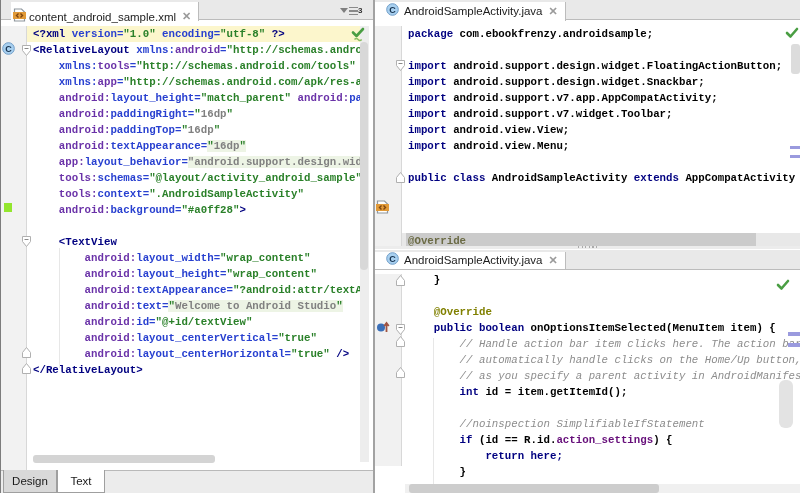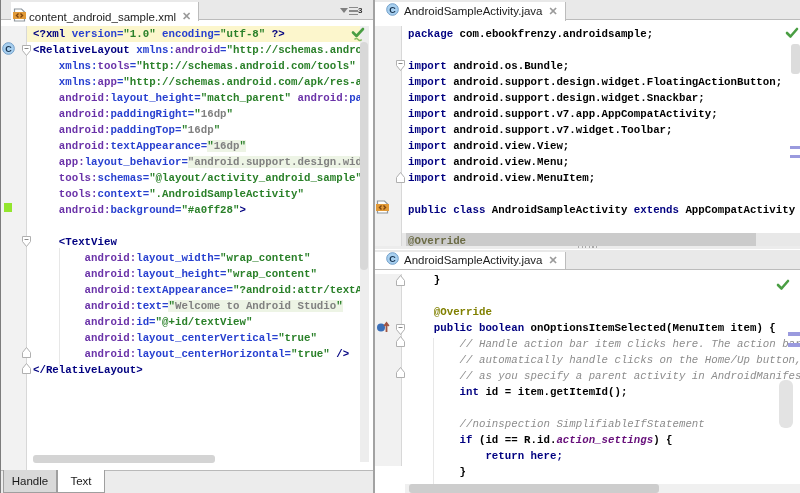--- a/index.html
+++ b/index.html
@@ -7,21 +7,21 @@
 .code{font:700 10.75px/16px "Liberation Mono",monospace;color:#000;}
 .ln{height:16px;white-space:pre;overflow:hidden;}
 .k{color:#000080;margin-top:36px;}
 .at{color:#2840d0;}
 .ns{color:#6a32a8;}
 .vl{color:#2a8029;}
 .gy{color:#808080;}
 .gb{background:#edf4e5;}
 .cm{color:#8c8c8c;font-style:italic;font-weight:400;}
 .an{color:#808000;}
-.sf{color:#660E7A;font-style:italic;}
+.sf{color:#660E7A;}
 .tabbar{background:#e9e9e9;border-bottom:1px solid #bcbcbc;box-sizing:border-box;height:20px;}
 .tab{position:absolute;top:2px;height:18.5px;background:#fff;border-right:1px solid #bcbcbc;
   display:flex;align-items:center;font-size:11.5px;color:#1c1c1c;padding:0 7px;box-sizing:border-box;}
 .tab svg{position:relative;top:-1.5px;}
 .x{color:#9b9b9b;font-size:11px;margin-left:6px;font-weight:700;font-family:"Liberation Sans";}
 .pent{position:absolute;width:9px;height:11px;}
 .check{stroke:#4a9e43;stroke-width:2.6;fill:none;stroke-linecap:round;stroke-linejoin:round;}
 </style></head>
 <body>
 <div id="app">
@@ -102,21 +102,21 @@
 
 <svg class="abs" style="left:350px;top:26px;" width="16" height="17" viewBox="0 0 16 17">
   <path class="check" d="M3,6.5 L6.5,10 L13,3"></path>
   <path d="M4.5,13.5 q1.8,-2 3.6,0 q1.8,2 3.6,0" stroke="#8cbe62" stroke-width="1.4" fill="none"></path>
 </svg>
 
 <div class="abs" style="left:33px;top:455px;width:182px;height:8px;background:#d4d4d4;border-radius:3px;"></div>
 
 <div class="abs" style="left:0;top:470px;width:373px;height:23px;background:#ececec;border-top:1px solid #b9b9b9;box-sizing:border-box;"></div>
 <div class="abs" style="left:3px;top:470px;width:54px;height:23px;background:#d9d9d9;border:1px solid #9f9f9f;border-top:none;box-sizing:border-box;
-  font-size:11.5px;color:#1a1a1a;text-align:center;line-height:22px;">Handle</div>
+  font-size:11.5px;color:#1a1a1a;text-align:center;line-height:22px;">Design</div>
 <div class="abs" style="left:57px;top:470px;width:48px;height:23px;background:#fff;border:1px solid #9f9f9f;border-top:none;box-sizing:border-box;
   font-size:11.5px;color:#1a1a1a;text-align:center;line-height:22px;">Text</div>
 
 <div class="abs" style="left:373px;top:0;width:1.5px;height:493px;background:#a2a2a2;"></div>
 
 <div class="abs" style="left:375px;top:0;width:425px;height:493px;background:#fff;overflow:hidden;">
 
   <div class="abs tabbar" style="left:0;top:0;width:425px;"></div>
   <div class="tab" style="left:0;top:2px;padding:0 7px 0 11px;">
     <svg width="13" height="13" viewBox="0 0 13 13" style="margin-right:5px">
@@ -125,28 +125,26 @@
     </svg>
     AndroidSampleActivity.java <span class="x">✕</span>
   </div>
 
   <div class="abs" style="left:0;top:26px;width:425px;height:220px;background:#fff;overflow:hidden;">
     <div class="abs" style="left:0;top:0;width:26px;height:220px;background:#f1f1f1;"></div>
     <div class="abs" style="left:26px;top:0;width:1px;height:220px;background:#d8d8d8;"></div>
     <div class="abs code" style="left:33px;top:0;width:392px;height:220px;overflow:hidden;">
 <div class="ln"><span class="k">package</span> com.ebookfrenzy.androidsample;</div>
 <div class="ln"> </div>
-<div class="ln"><span class="k">import</span> android.os.Bundle;</div>
 <div class="ln"><span class="k">import</span> android.support.design.widget.FloatingActionButton;</div>
 <div class="ln"><span class="k">import</span> android.support.design.widget.Snackbar;</div>
 <div class="ln"><span class="k">import</span> android.support.v7.app.AppCompatActivity;</div>
 <div class="ln"><span class="k">import</span> android.support.v7.widget.Toolbar;</div>
 <div class="ln"><span class="k">import</span> android.view.View;</div>
 <div class="ln"><span class="k">import</span> android.view.Menu;</div>
-<div class="ln"><span class="k">import</span> android.view.MenuItem;</div>
 <div class="ln"> </div>
 <div class="ln"><span class="k">public class</span> AndroidSampleActivity <span class="k">extends</span> AppCompatActivity {</div>
     </div>
 
     <svg class="pent" style="left:21px;top:34px;" width="9" height="11" viewBox="0 0 9 11">
           <path d="M0.5,0.5 H8.5 V5.5 L4.5,10.5 L0.5,5.5 Z" fill="#fff" stroke="#b0b0b0"></path>
           <path d="M2.5,3.5 H6.5" stroke="#8a8a8a"></path>
         </svg>
     <svg class="pent" style="left:21px;top:146px;" width="9" height="11" viewBox="0 0 9 11">
           <path d="M0.5,10.5 H8.5 V5.5 L4.5,0.5 L0.5,5.5 Z" fill="#fff" stroke="#b0b0b0"></path>

